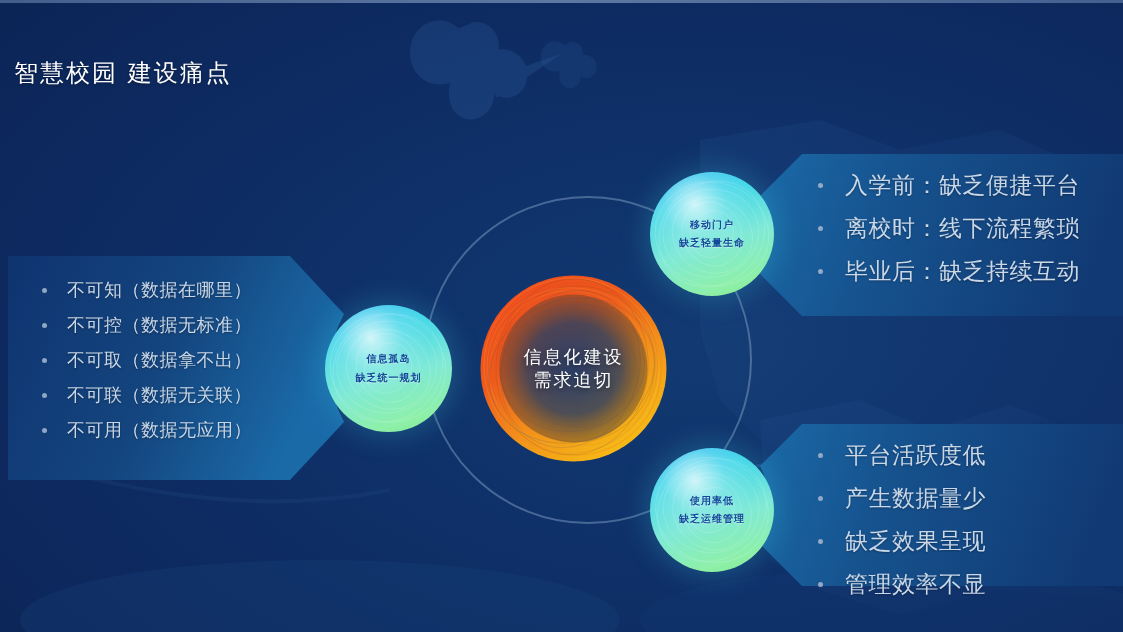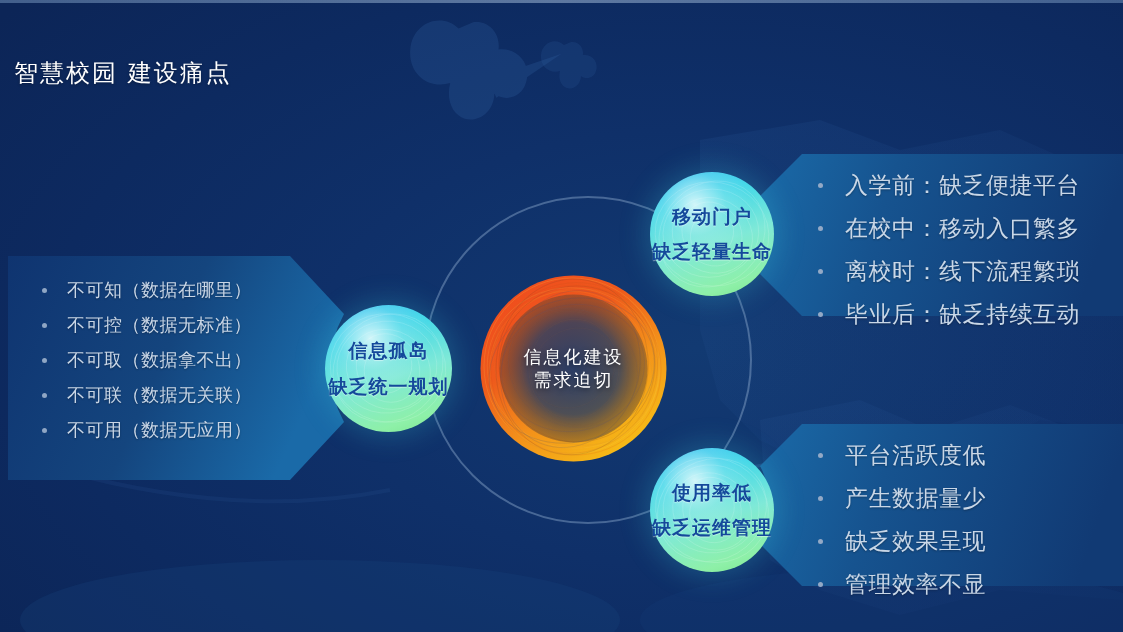--- a/index.html
+++ b/index.html
@@ -87,21 +87,21 @@
   .bubble .txt{
     position:absolute;inset:0;display:flex;flex-direction:column;
     align-items:center;justify-content:center;
     color:#14499b;font-size:15px;line-height:1.85;letter-spacing:1px;
     font-weight:700;white-space:nowrap;
     text-shadow:0 1px 1px rgba(255,255,255,.45);
   }
   .b-left{left:325px;top:305px;width:127px;height:127px;}
   .b-top{left:650px;top:172px;width:124px;height:124px;}
   .b-bottom{left:650px;top:448px;width:124px;height:124px;}
-  .b-top .txt,.b-bottom .txt,.b-left .txt{font-size:19px;}
+  .b-top .txt,.b-bottom .txt,.b-left .txt{font-size:10px;}
 </style>
 </head>
 <body>
 
 <div id="slide">
 
   <div class="top-rule"></div>
 
   <div class="bg-art">
     <svg width="1123" height="632" viewBox="0 0 1123 632" xmlns="http://www.w3.org/2000/svg">
@@ -199,24 +199,20 @@
           <stop offset="38%" stop-color="#16538f"></stop>
           <stop offset="100%" stop-color="#113a74"></stop>
         </linearGradient>
       </defs>
       <path d="M363 0 H42 L0 42 A 82 82 0 0 1 0 120 L42 162 H363 Z" fill="url(#rb1)"></path>
     </svg>
     <div class="right-list">
       <div class="bullet-row">
         <span class="dot"></span>
         <span class="bullet-text">入学前：缺乏便捷平台</span>
-      </div>
-      <div class="bullet-row">
-        <span class="dot"></span>
-        <span class="bullet-text">在校中：移动入口繁多</span>
       </div>
       <div class="bullet-row">
         <span class="dot"></span>
         <span class="bullet-text">离校时：线下流程繁琐</span>
       </div>
       <div class="bullet-row">
         <span class="dot"></span>
         <span class="bullet-text">毕业后：缺乏持续互动</span>
       </div>
     </div>

